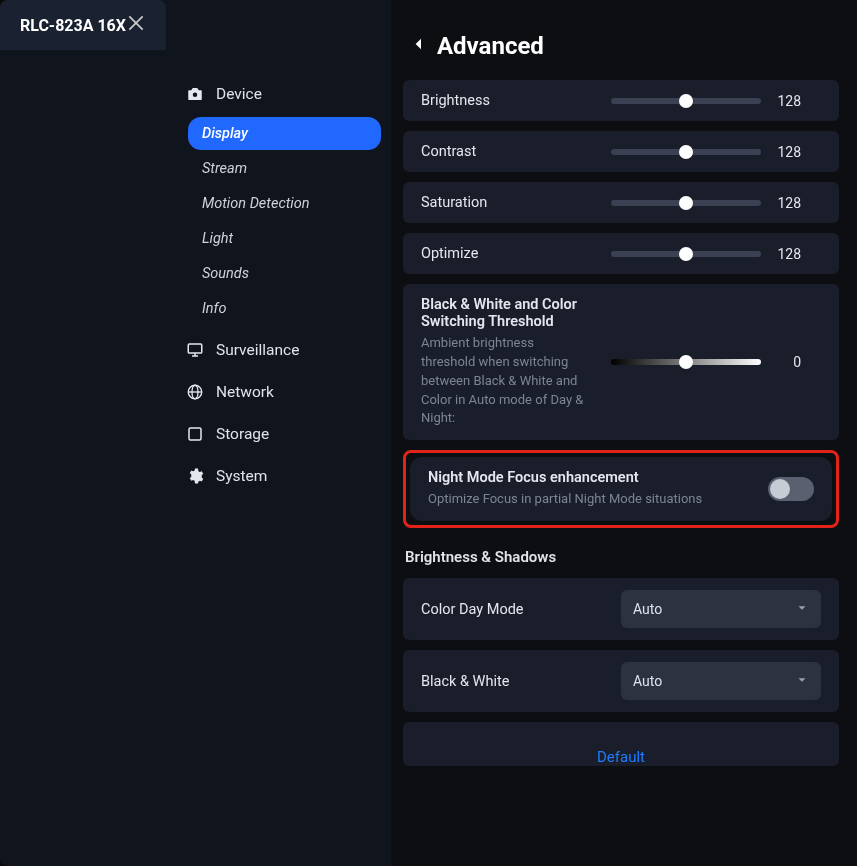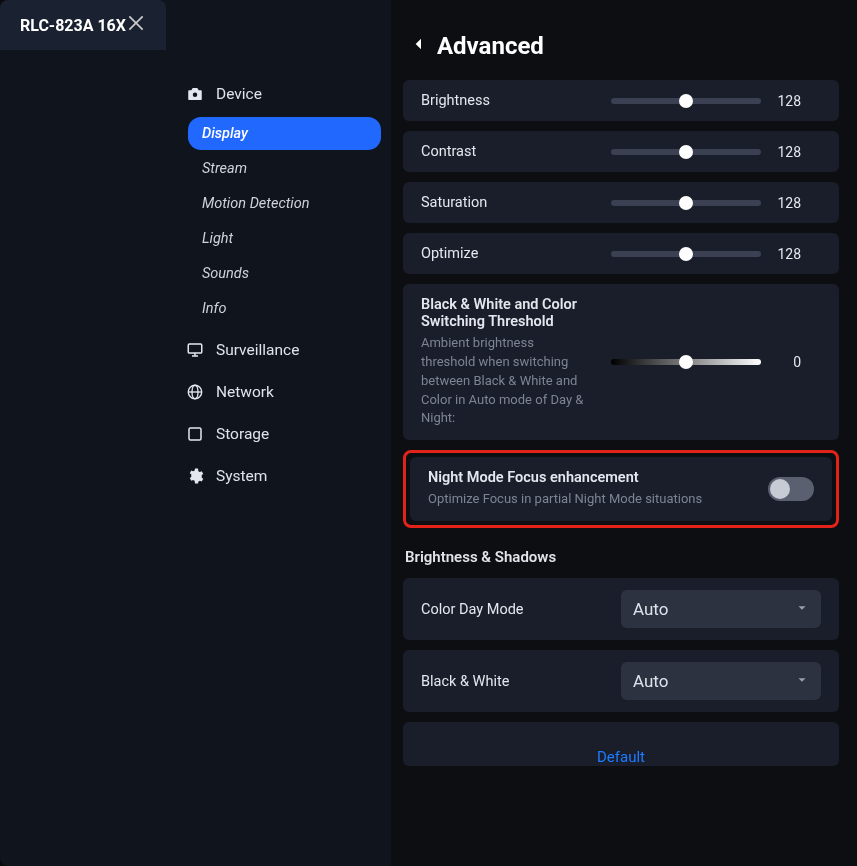--- a/index.html
+++ b/index.html
@@ -116,21 +116,21 @@
 .slider .thumb{
   position:absolute; top:50%; transform:translate(-50%,-50%);
   width:14px; height:14px; border-radius:50%; background:#fff;
 }
 .slider.gradient { background: linear-gradient(90deg, #000, #fff); }
 .val { font-size:14px; color:#e4e7ee; min-width:26px; text-align:right; font-variant-numeric: tabular-nums;}
 
 .threshold-card { display:flex; align-items:center; gap:20px;justify-content:space-between; }
 .threshold-card .left { flex:1; }
 
-.toggle-card { display:flex; align-items:center; justify-content:space-between; }
+.toggle-card { display:flex; align-items:center; justify-content:space-between; border-radius:12px;}
 .toggle {
   width:46px; height:24px; border-radius:12px; background:#5a6070;
   position:relative; flex-shrink:0;
 }
 .toggle .knob{
   position:absolute; width:20px; height:20px; background:#c7cbd4; border-radius:50%;
   top:2px; left:2px;
 }
 .highlight-box {
   border: 3px solid #e2231a;
@@ -147,21 +147,21 @@
 
 .select-row {
   display:flex; align-items:center; justify-content:space-between; gap:20px;
 }
 .select {
   background:#2c3240;
   border-radius:6px;
   width:200px; height:38px;
   display:flex; align-items:center; justify-content:space-between;
   padding: 0 12px;
-  font-size:17px; color:#dfe2ea;
+  font-size:14px; color:#dfe2ea;
   cursor:pointer;
 }
 .select svg{width:14px;height:14px;fill:#9aa0ae;}
 
 .default-btn {
   text-align:center;
   color:#1d7bff;
   font-size:15px;
   padding: 14px 0 0 0;
 }

